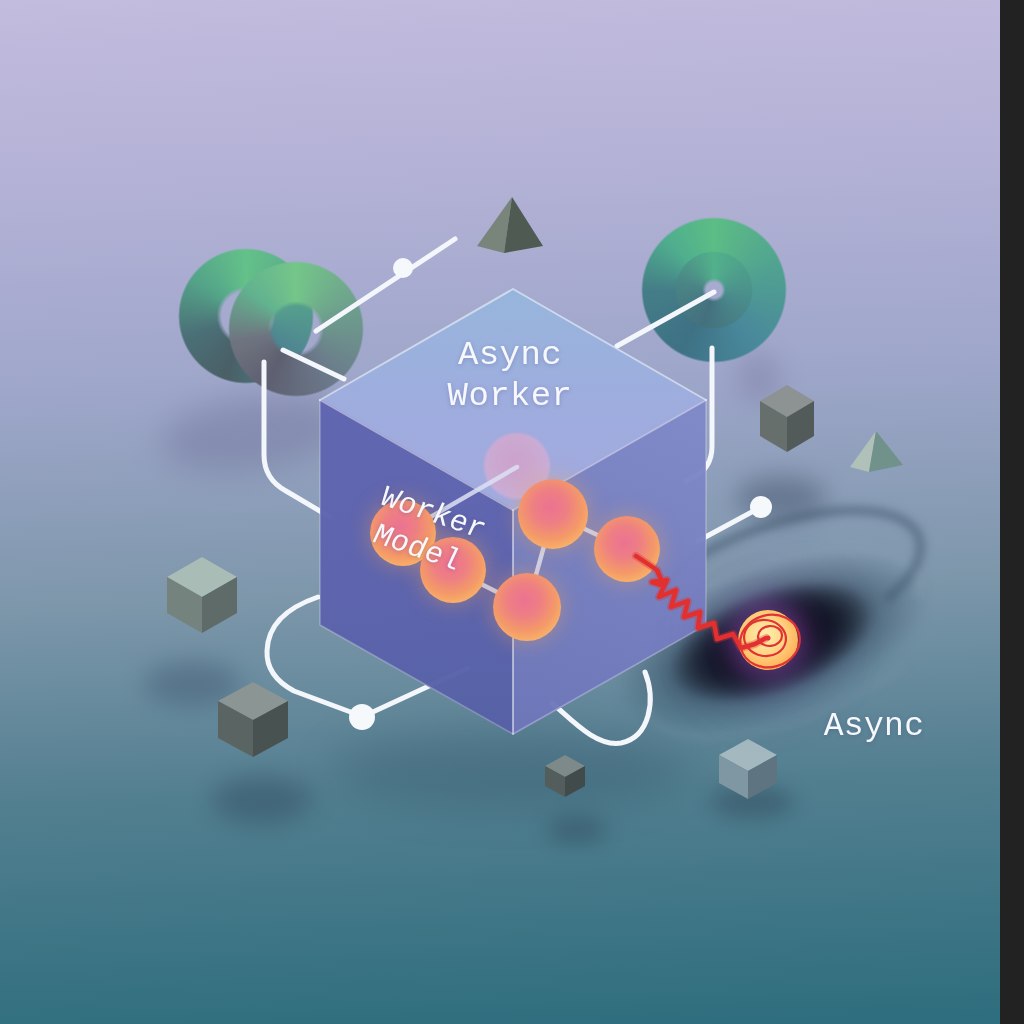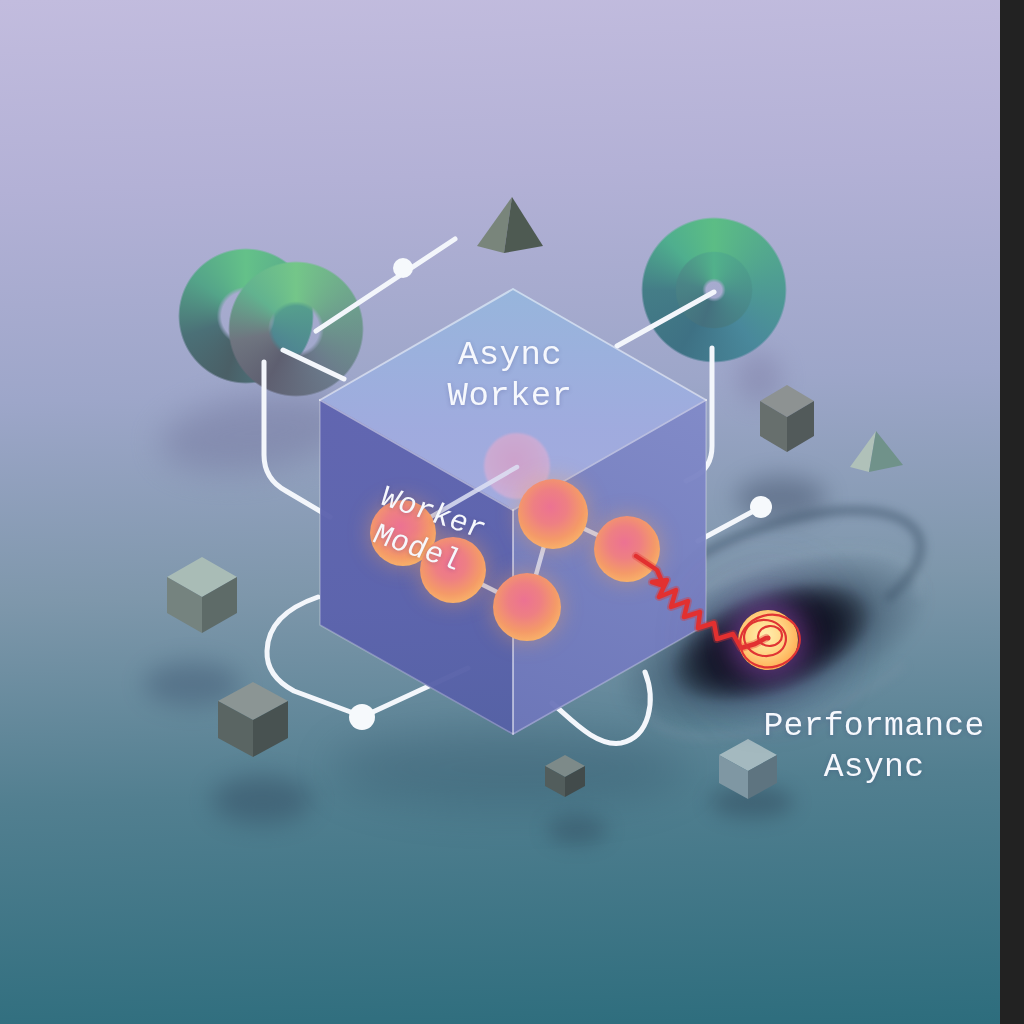--- a/index.html
+++ b/index.html
@@ -196,17 +196,16 @@
     <path stroke="#e23030" stroke-width="4.5" d="M636,556 L657,570 L664,586 L652,582 L667,580 L659,597 L676,590 L671,607 L688,601 L684,617 L700,612 L698,628 L714,623 L717,639 L733,634 L741,648 L755,644 L766,638"></path>
     <g stroke="#e03434" stroke-width="2.2">
       <ellipse cx="770" cy="641" rx="30" ry="26" transform="rotate(-15 770 641)"></ellipse>
       <ellipse cx="765" cy="638" rx="21" ry="18" transform="rotate(10 765 638)"></ellipse>
       <ellipse cx="770" cy="636" rx="12" ry="10" transform="rotate(-5 770 636)"></ellipse>
       <circle cx="768" cy="638" r="2.5" fill="#e03434" stroke="none"></circle>
     </g>
   </svg>
 
   <div class="abs lbl lbl-trap">
-    <div>Performance</div>
     <div>Async</div>
   </div>
 
 </div>
 
 </body></html>

